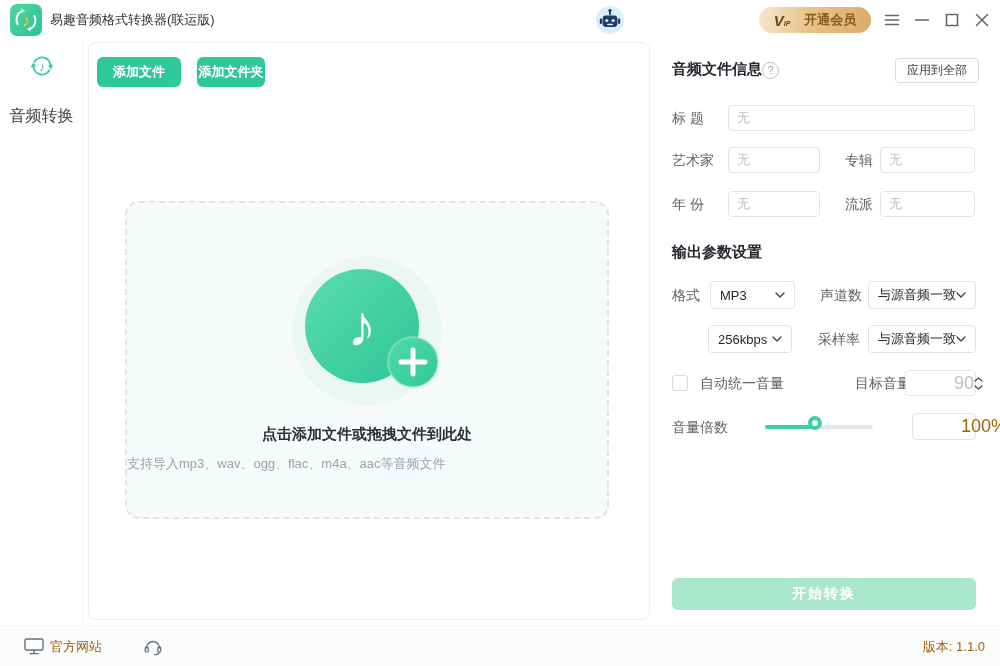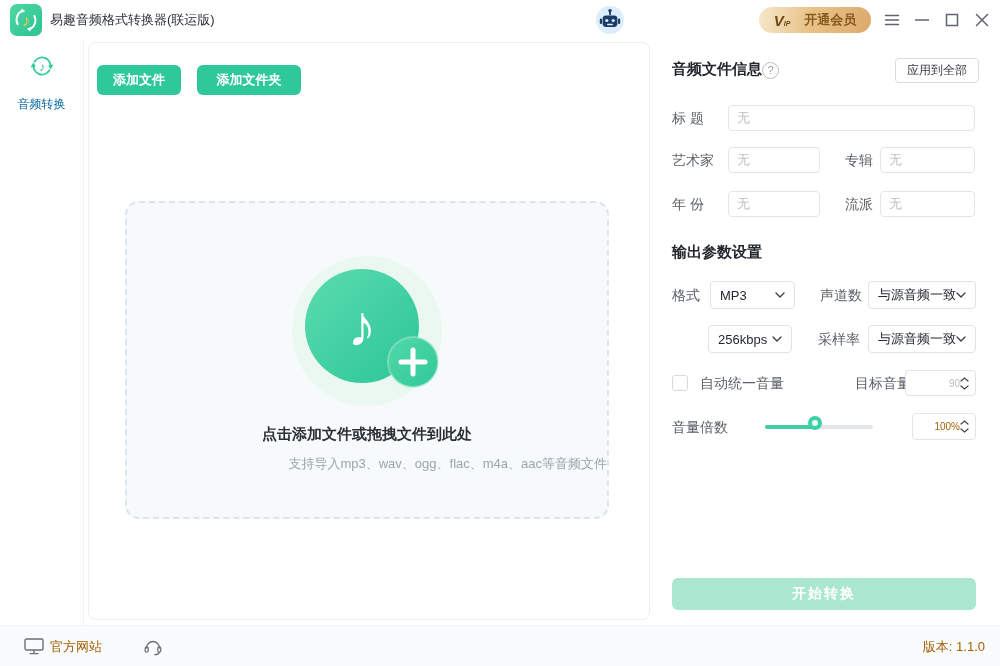--- a/index.html
+++ b/index.html
@@ -16,52 +16,52 @@
              background:linear-gradient(100deg,#f5e8cb 0%,#e9c38a 45%,#dcaa6b 100%);
              display:flex; align-items:center; justify-content:center; gap:5px; cursor:pointer; }
   .vip-mark { font-style:italic; font-weight:bold; color:#6f4512; font-size:15px; line-height:1; }
   .vip-mark small { font-size:7px; font-style:italic; }
   .vip-label { font-size:13px; font-weight:bold; color:#875a1e; white-space:pre;margin-left:9px; }
   .winbtn { position:absolute; top:12px; width:16px; height:16px; background:none; border:none; cursor:pointer; padding:0; }
 
   
   .sidebar { position:absolute; left:0; top:40px; width:84px; bottom:41px; background:#fff; border-right:1px solid #f0f2f4; }
   .side-item { margin-top:12px; text-align:center; cursor:pointer; }
-  .side-item .lbl { display:block; margin-top:12px; font-size:12px; color:#0369a1; }
+  .side-item .lbl { display:block; margin-top:22px; font-size:16px; color:#404040; }
 
   
   .main-card { position:absolute; left:88px; top:42px; width:562px; height:578px; background:#fff;
                border:1px solid #eceef1; border-radius:8px; }
   .btn-add { position:absolute; top:14px; height:30px; background:#2fc89a; color:#fff; font-weight:bold;
-             font-size:13px; border:none; border-radius:6px; cursor:pointer; white-space:pre;margin-top:8px; }
+             font-size:13px; border:none; border-radius:6px; cursor:pointer; white-space:pre; }
   .btn-file { left:8px; width:84px; }
-  .btn-folder { left:108px; width:104px; }
+  .btn-folder { left:108px; width:68px; }
   .dropzone { position:absolute; left:36px; top:158px; width:484px; height:318px; border:2px dashed #dee4e9;
               border-radius:14px; background:#f7fafa; cursor:pointer; }
   .dz-icon { position:absolute; left:50%; top:53px; transform:translateX(-50%); }
   .dz-title { position:absolute; left:0; right:0; top:222px; text-align:center; font-size:15px; font-weight:bold; color:#2b2f36; }
-  .dz-sub { position:absolute; left:0; right:0; top:252px; text-align:right; font-size:13px; color:#9ba4ad; }
+  .dz-sub { position:absolute; left:0; right:0; top:252px; text-align:left; font-size:13px; color:#9ba4ad; }
 
   
   .panel { position:absolute; left:660px; top:40px; width:340px; height:626px; background:#fff; }
   .sec-title { position:absolute; font-size:15px; font-weight:bold; color:#23272d; }
   .help { position:absolute; left:102px; top:22px; width:17px; height:17px; border:1px solid #b9bfc6; border-radius:50%;
           font-size:11px; color:#9aa1a8; text-align:center; line-height:15px; cursor:pointer; }
   .apply-btn { position:absolute; left:235px; top:18px; width:84px; height:25px; background:#fff; border:1px solid #d8dce1;
                border-radius:4px; font-size:12px; color:#363b41; cursor:pointer; }
   .r-label { position:absolute; font-size:14px; color:#5c6269; white-space:pre; line-height:26px; }
   .r-input { position:absolute; height:26px; border:1px solid #e1e5e9; border-radius:4px; padding:0 8px;
              font-size:13px; color:#b9bfc6; background:#fff; outline:none; width:100%; font-family:inherit; }
   .select { position:absolute; height:28px; border:1px solid #dfe3e7; border-radius:4px; background:#fff;
             display:flex; align-items:center; justify-content:space-between; padding:0 9px; font-size:13px;
             color:#24282e; cursor:pointer; }
   .sel-label { line-height:28px; }
   .checkbox { position:absolute; width:16px; height:16px; border:1px solid #d6dade; border-radius:3px; background:#fff; cursor:pointer; }
   .spinbox { position:absolute; border:1px solid #e1e5e9; border-radius:4px; background:#fff; display:flex; align-items:center; }
-  .spin-val { flex:1; text-align:right; font-size:10px; }
+  .spin-val { flex:1; text-align:left; font-size:18px;padding-left:48px; }
   .spin-arrows { display:flex; flex-direction:column; gap:3px; padding-right:6px; align-items:center; }
   .spin-arrows span { display:block; height:5px; cursor:pointer; line-height:0; }
   .dim { color:#b9bfc6; }
   .dark { color:#a16207; }
   .slider { position:absolute; left:105px; top:376px; width:108px; height:22px; cursor:pointer; }
   .slider .track { position:absolute; left:0; right:0; top:9px; height:4px; border-radius:2px; background:#e4e7ea; }
   .slider .fill { position:absolute; left:0; top:9px; height:4px; border-radius:2px; background:#3ed0a2; }
   .slider .handle { position:absolute; top:0; width:14px; height:14px; border-radius:50%; background:#eafaf4;
                     border:4px solid #3ed0a2; margin-left:-11px; cursor:grab; }
   .start-btn { position:absolute; left:12px; top:538px; width:304px; height:32px; background:#a9e8ce; border:none;

